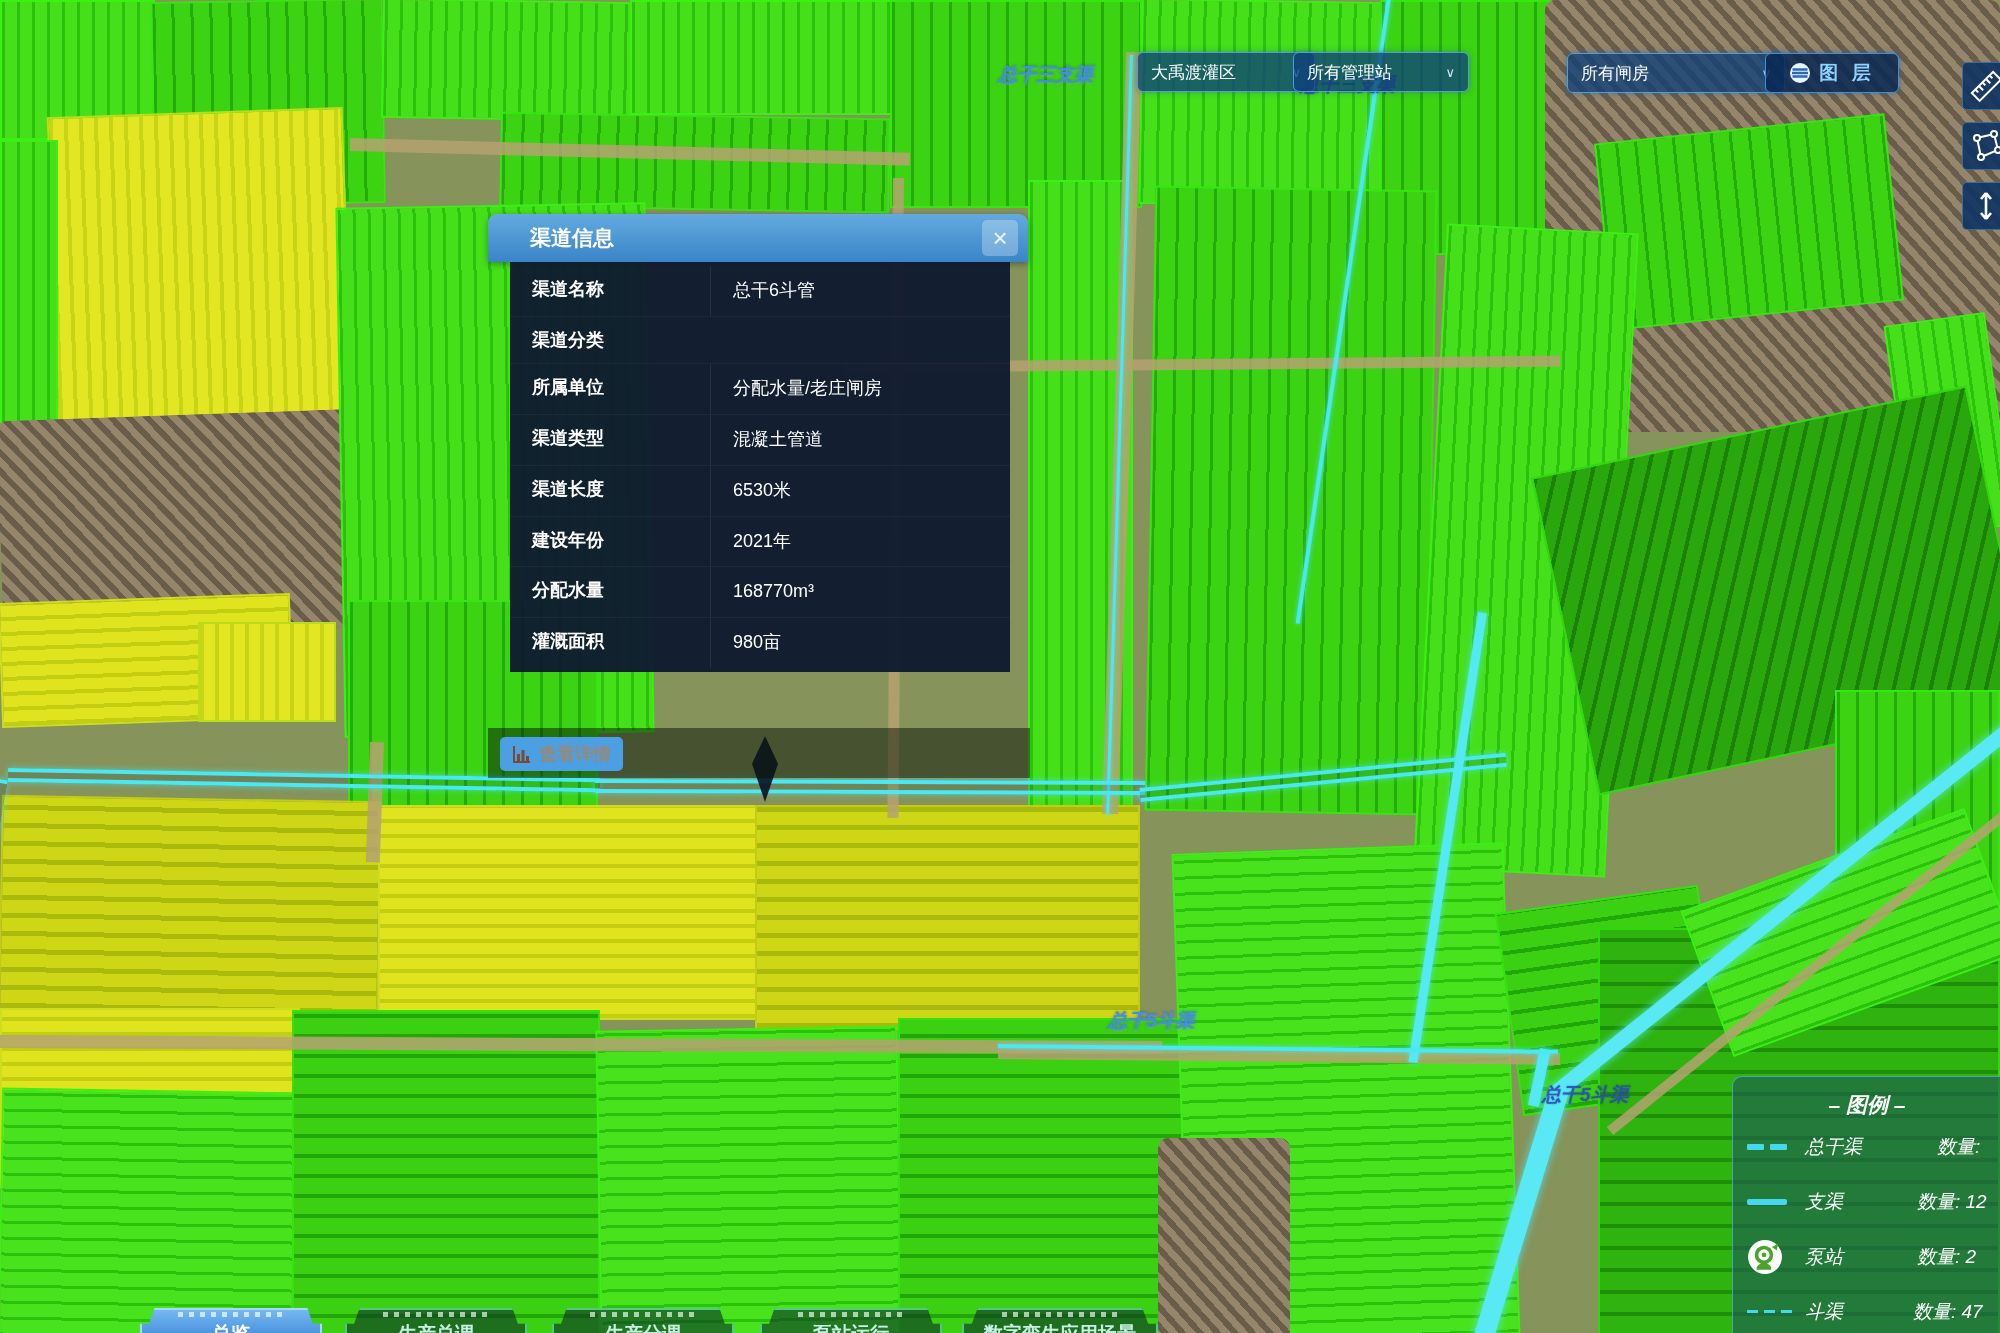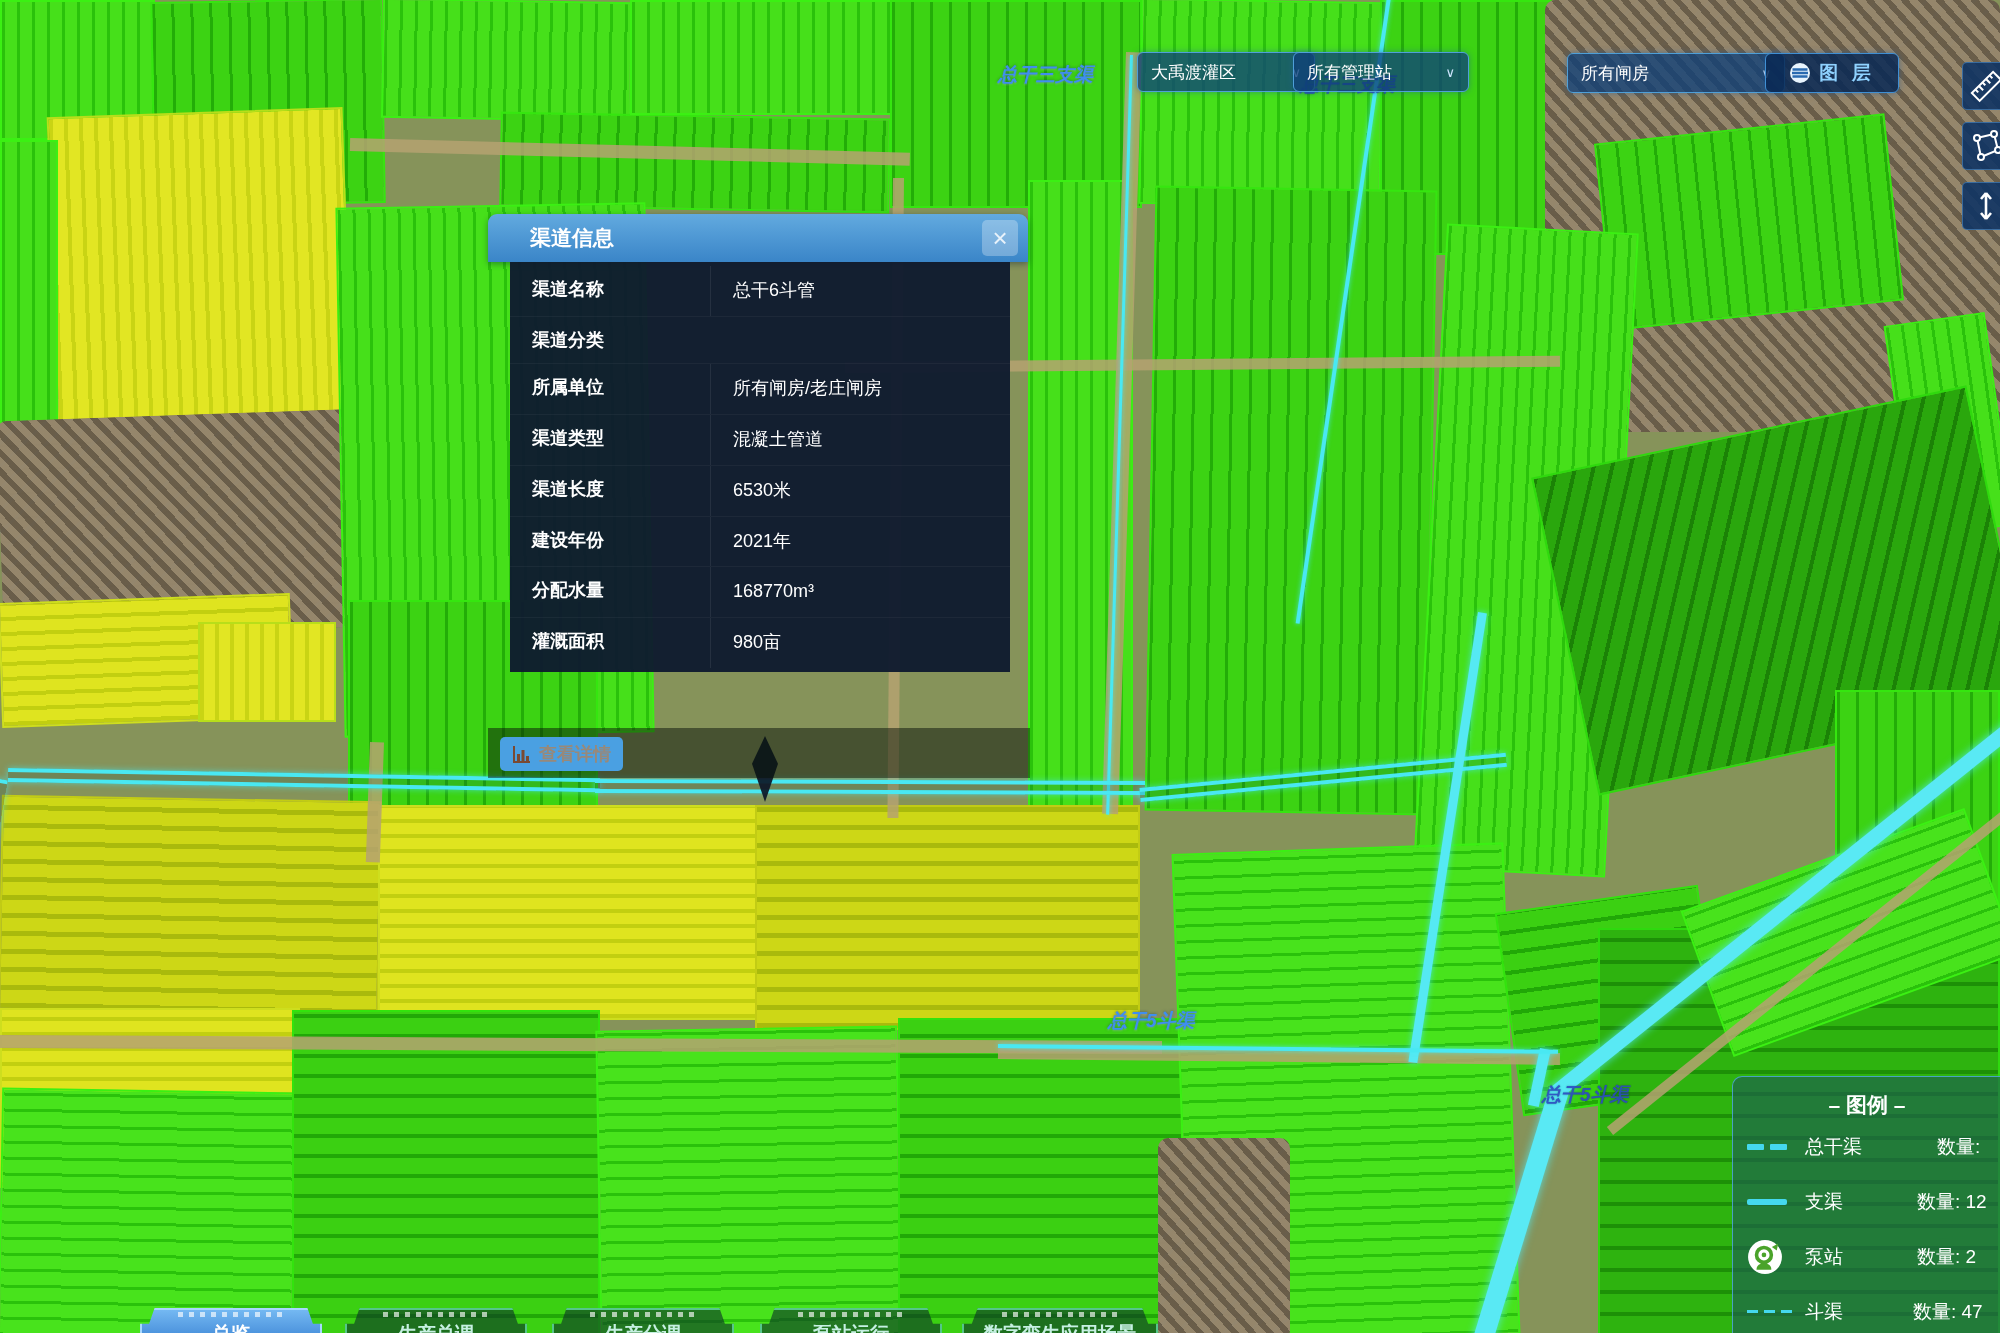--- a/index.html
+++ b/index.html
@@ -64,21 +64,21 @@
   #popstrip{position:absolute;left:488px;top:728px;width:542px;height:50px;z-index:39;
       background:rgba(8,18,8,.5);}
   #detailBtn{position:absolute;left:12px;top:9px;height:34px;padding:0 12px;border-radius:5px;
       background:#4aa0e2;display:flex;align-items:center;gap:7px;cursor:pointer;
       color:#97897a;font-size:18px;font-weight:bold;}
   #pointer{position:absolute;left:752px;top:736px;width:26px;height:66px;z-index:38;
       background:#0c1626;opacity:.92;clip-path:polygon(50% 0,100% 42%,50% 100%,0 42%);}
   
   #legend{position:absolute;left:1732px;top:1076px;width:268px;height:257px;z-index:45;
       background:rgba(28,88,84,.62);border:1.5px solid rgba(80,170,220,.85);border-right:none;
-      border-bottom:none;border-radius:10px 0 0 0;overflow:hidden;color:#fff;}
+      border-bottom:none;border-radius:10px 0 0 0;overflow:hidden;color:#fff;font-style:italic;}
   #legend .lt{text-align:center;font-size:21px;font-weight:bold;margin-top:14px;}
   .lrow{position:relative;height:55px;display:flex;align-items:center;padding-left:14px;}
   .lrow .lname{font-size:19px;margin-left:12px;}
   .lrow .lcount{position:absolute;white-space:nowrap;font-size:19px;}
   .sym{display:flex;align-items:center;gap:6px;width:46px;}
   .sym.dash2 i{display:block;width:17px;height:6px;background:#45d8ee;border-radius:1px;}
   .sym.solid{width:46px;}
   .sym.solid i{display:block;width:40px;height:6px;background:#45d8ee;border-radius:2px;}
   .sym.dash3 i{display:block;width:11px;height:3px;background:#45d8ee;}
   
@@ -209,21 +209,21 @@
   <div id="popbody">
     <div class="prow">
         <span class="pl">渠道名称</span>
         <span class="pv">总干6斗管</span>
       </div>
     <div class="prow">
         <span class="pl">渠道分类</span>
       </div>
     <div class="prow">
         <span class="pl">所属单位</span>
-        <span class="pv">所有闸房/老庄闸房</span>
+        <span class="pv">分配水量/老庄闸房</span>
       </div>
     <div class="prow">
         <span class="pl">渠道类型</span>
         <span class="pv">混凝土管道</span>
       </div>
     <div class="prow">
         <span class="pl">渠道长度</span>
         <span class="pv">6530米</span>
       </div>
     <div class="prow">

